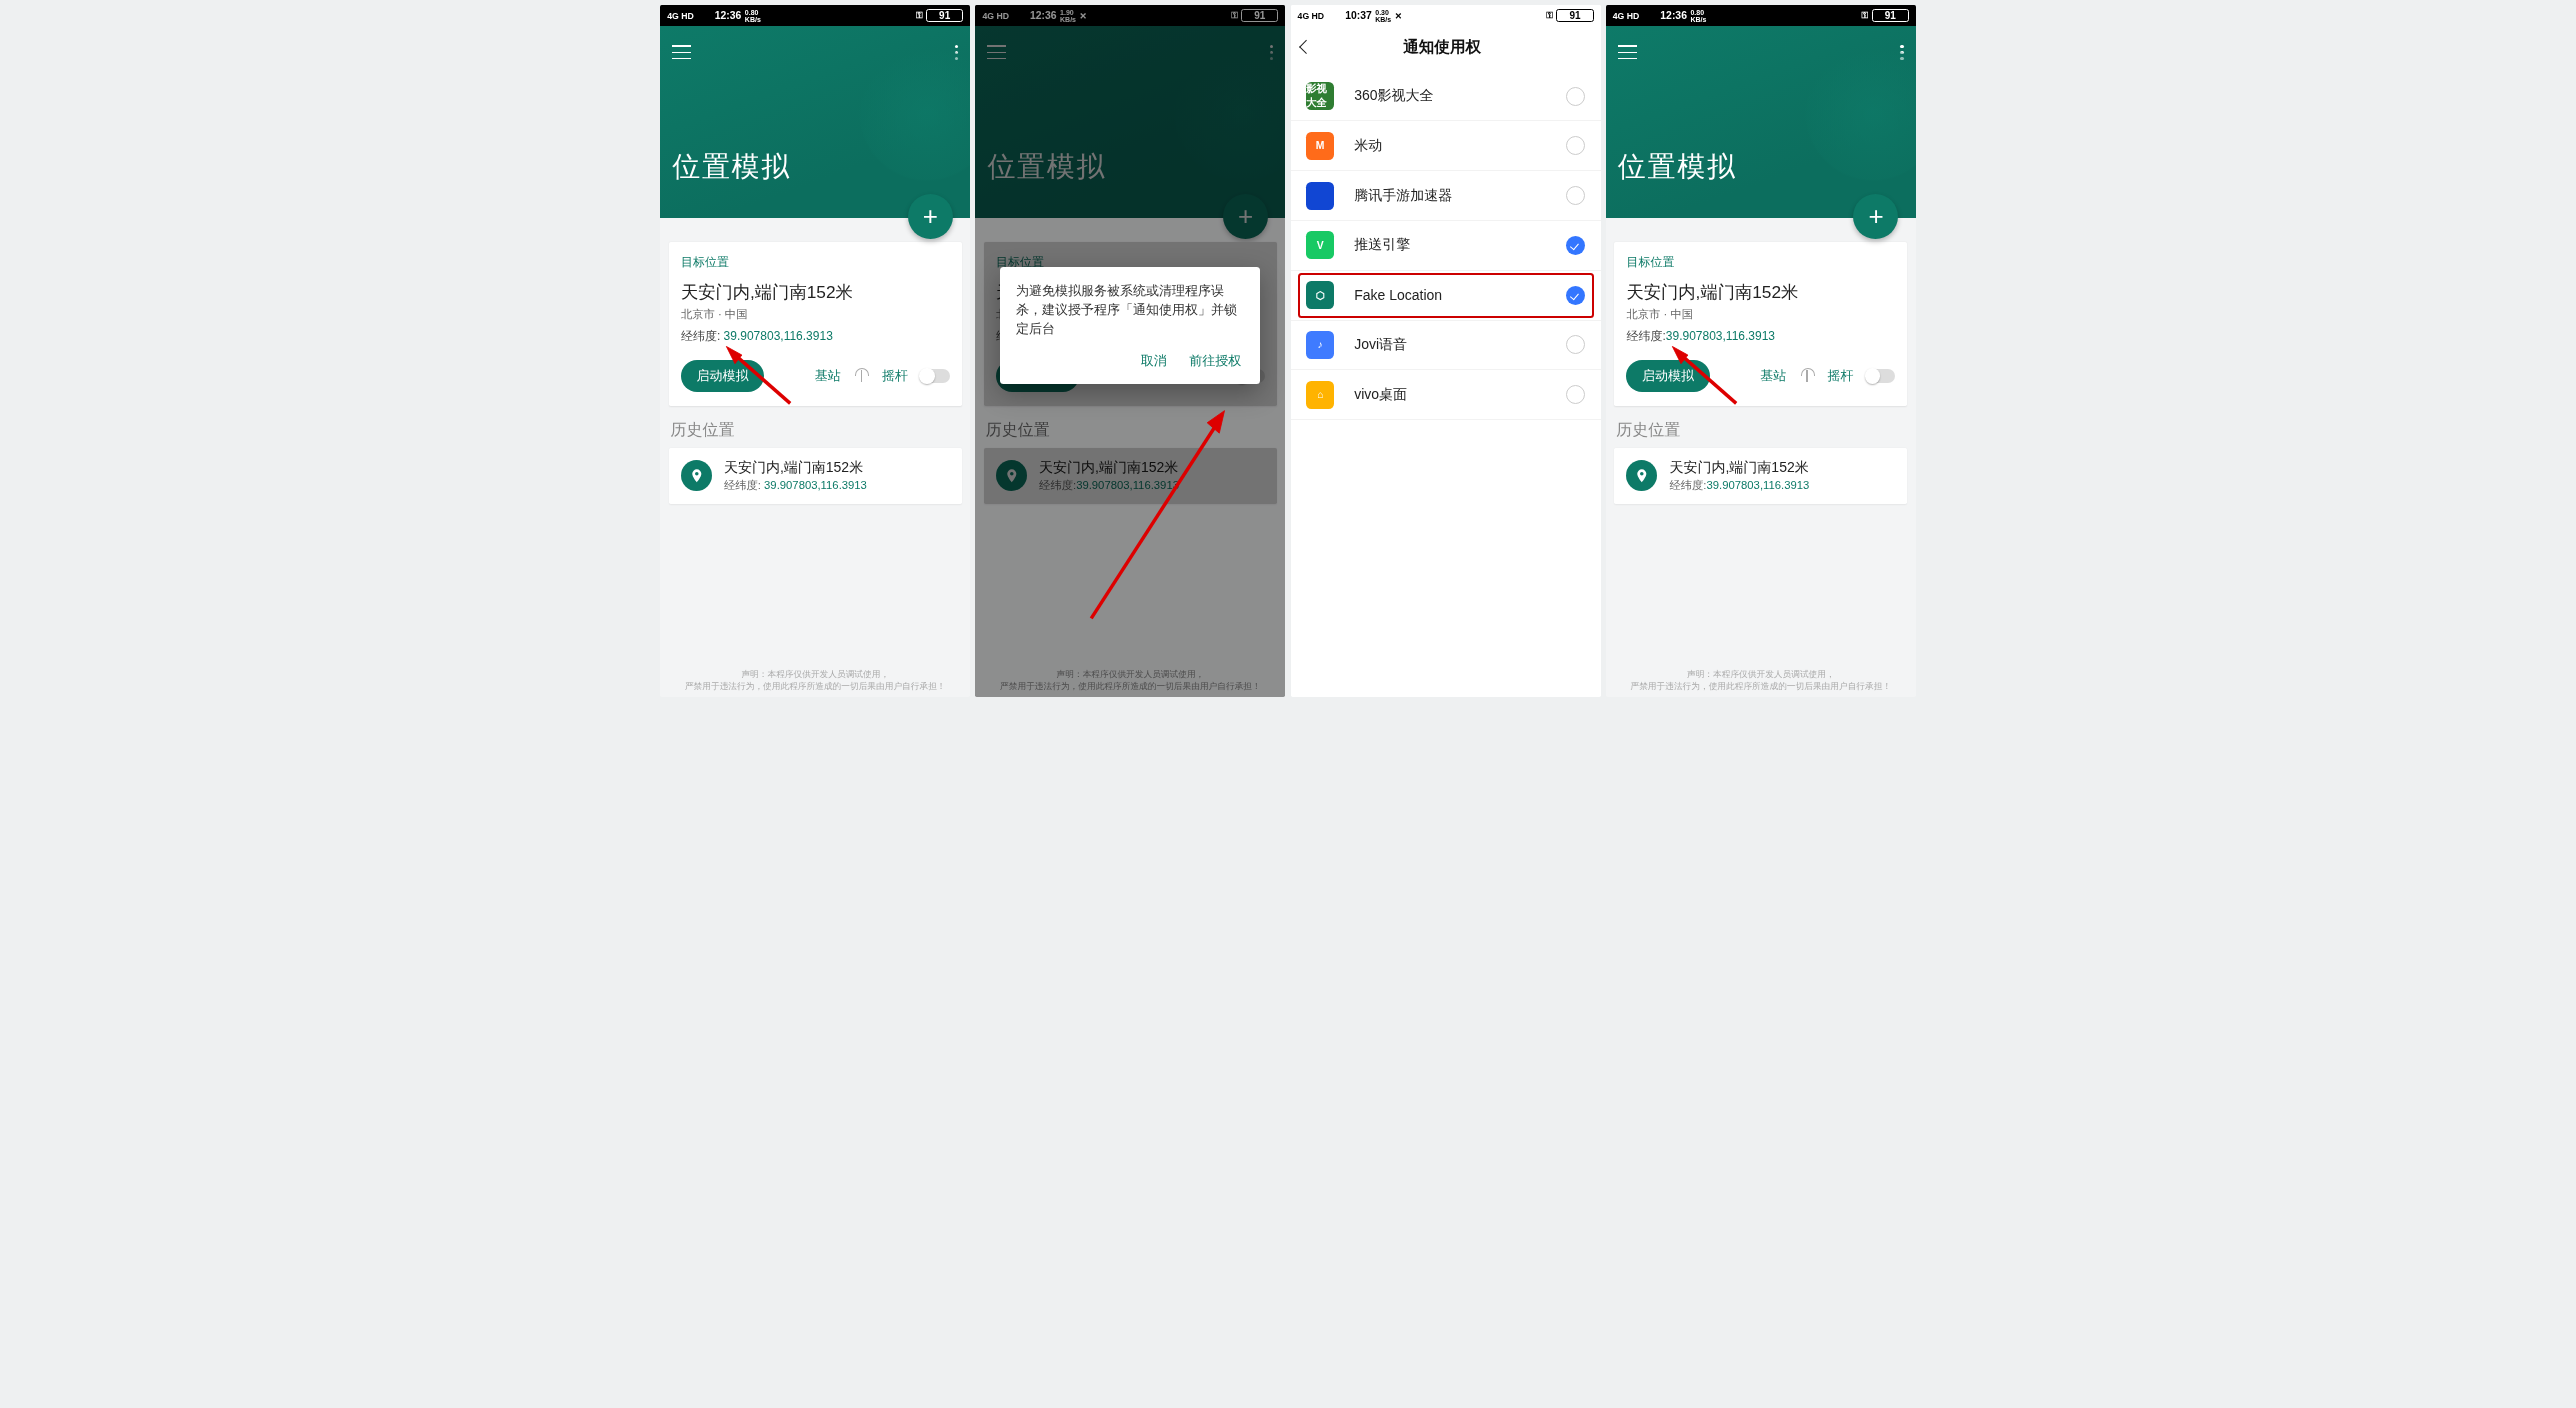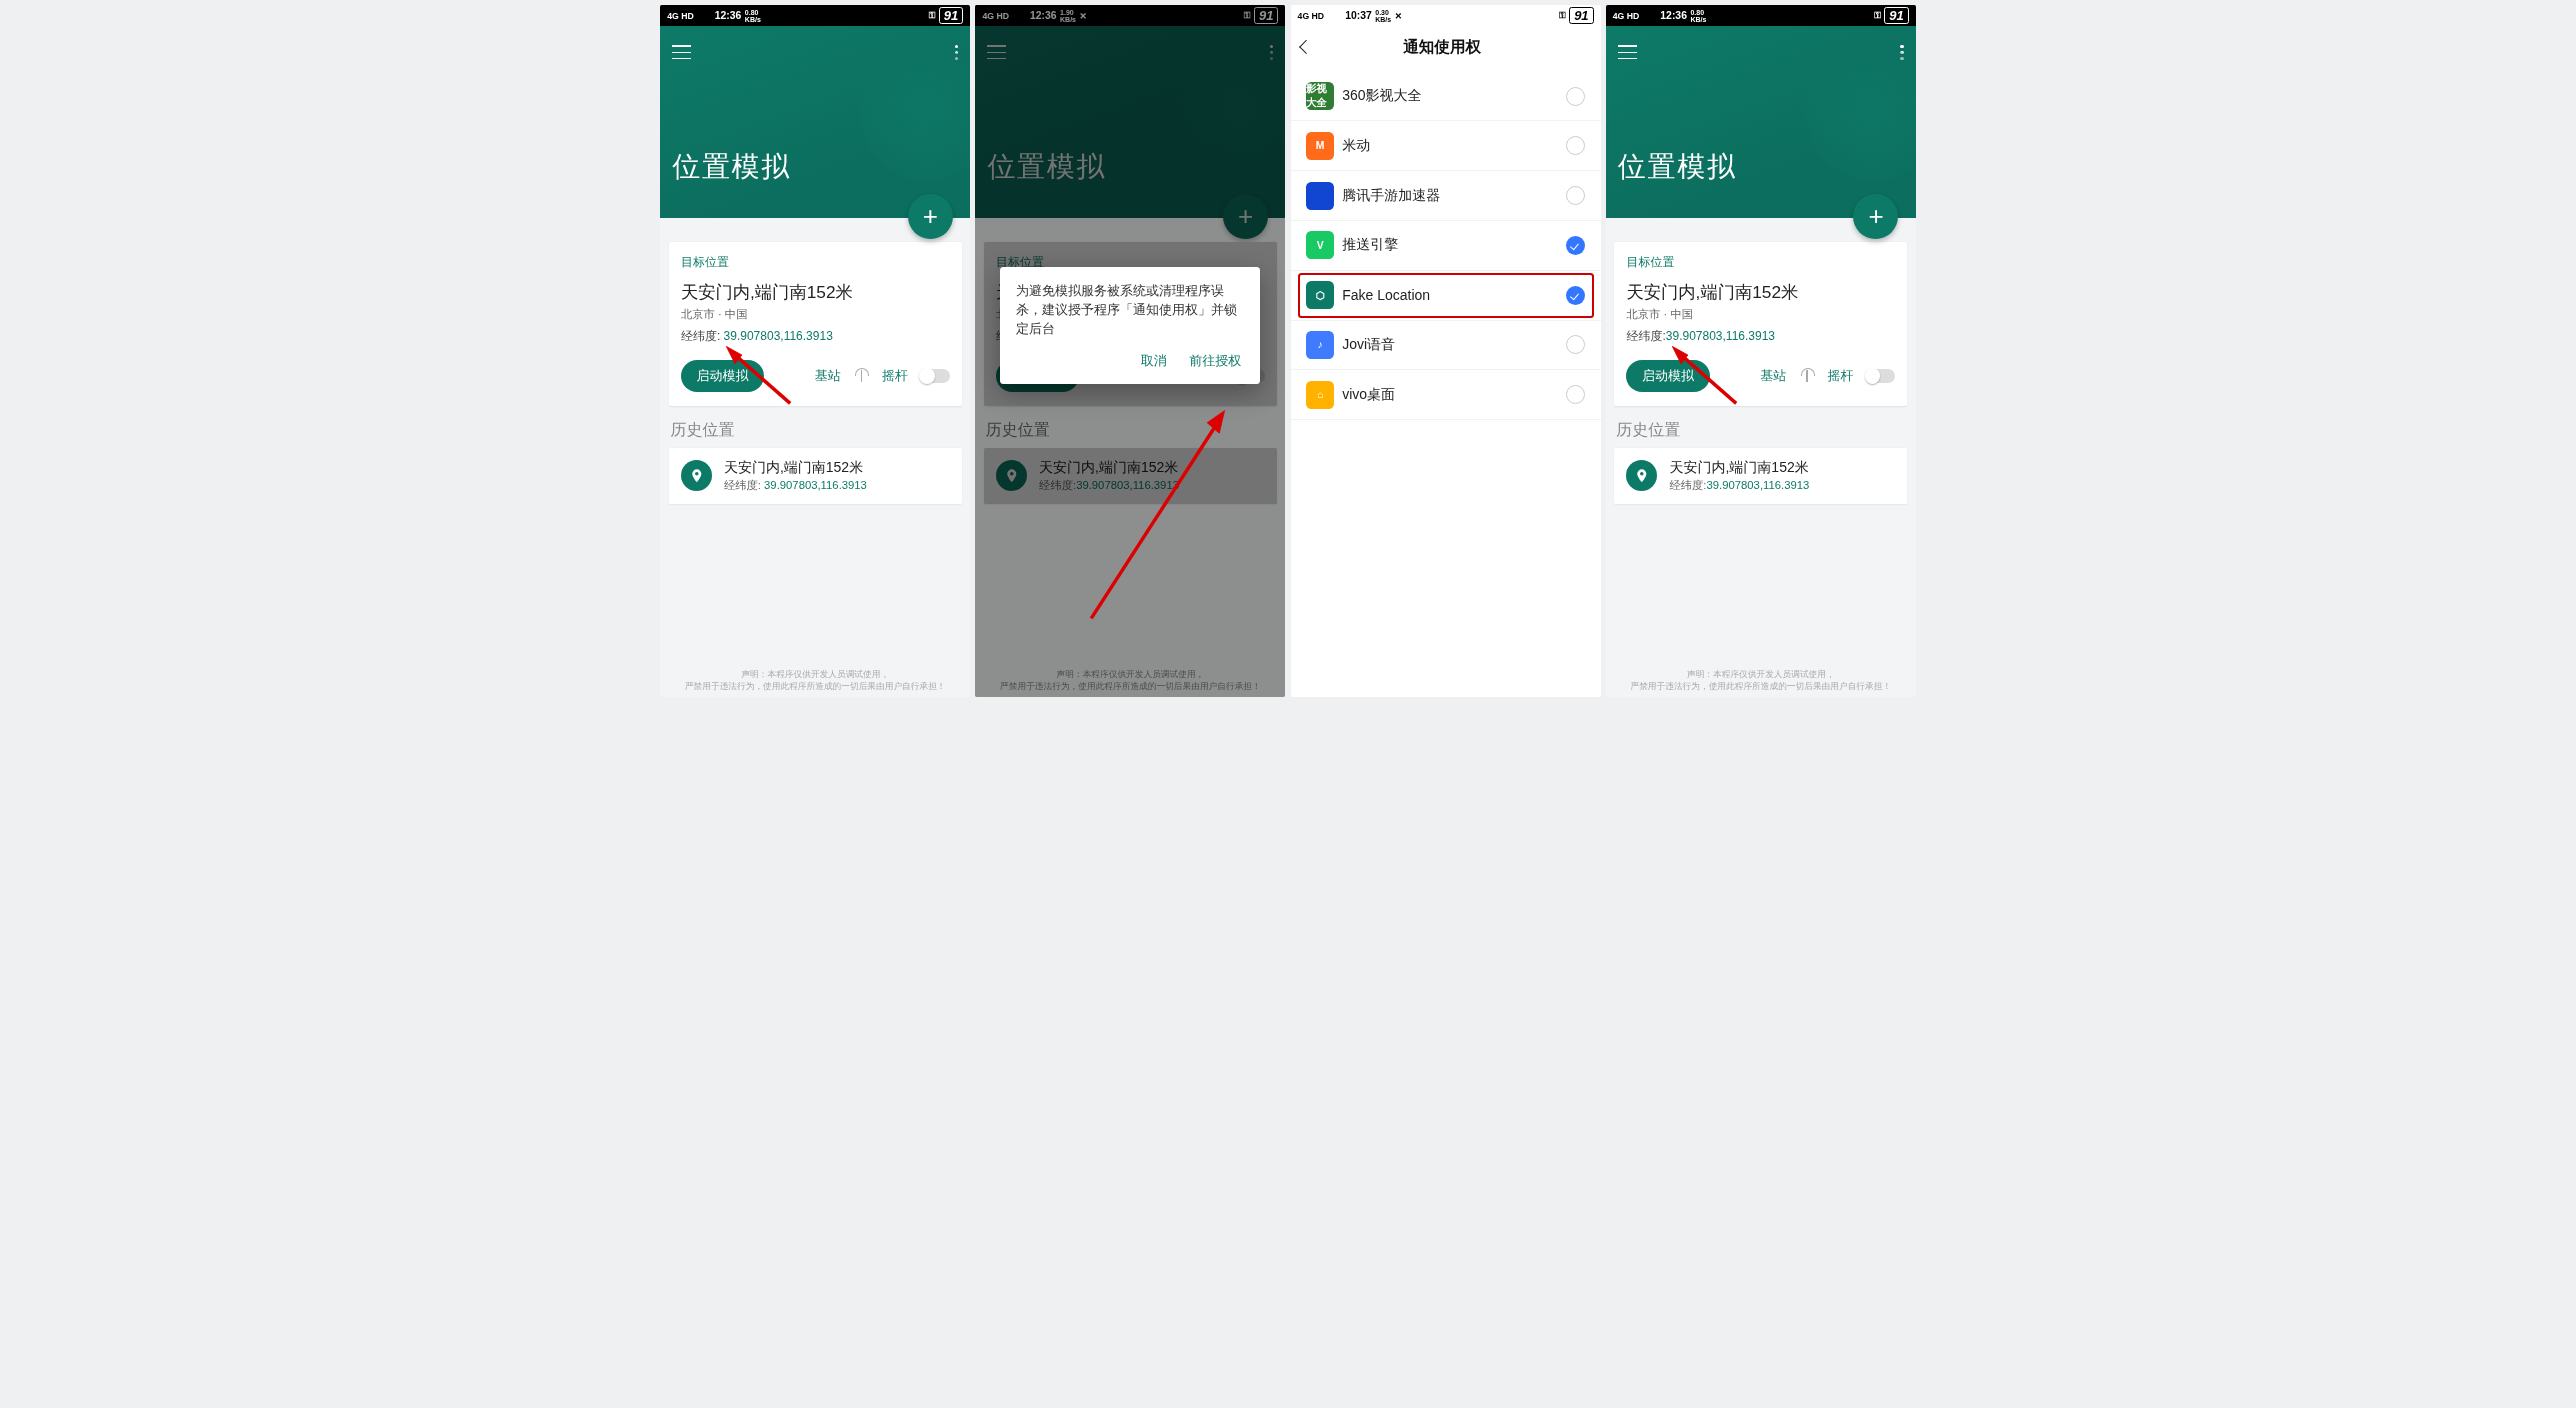--- a/index.html
+++ b/index.html
@@ -26,21 +26,21 @@
   }
   
   .statusbar { height: 21px; display:flex; align-items:center; padding:0 7px; font-size:8.7px; font-weight:600; }
   .statusbar.dark   { background:#000; color:#fff; }
   .statusbar.light  { background:#fff; color:#000; }
   .statusbar .time  { margin-left:21px; font-size:10.4px; }
   .statusbar .kbps  { margin-left:3.5px; font-size:7px; line-height:7px; }
   .statusbar .tools { margin-left:3.5px; }
   .statusbar .grow  { flex:1; }
   .statusbar .wifi  { margin-right:3.5px; }
-  .statusbar .batt  { border:0.9px solid currentColor; border-radius:2.6px; padding:0 4px; font-size:13px;font-style:italic; }
+  .statusbar .batt  { border:0.9px solid currentColor; border-radius:2.6px; padding:0 12px; font-size:10px; }
 
   
   .teal-header {
     background: linear-gradient(160deg,#0e7a68 0%,#0c6e5e 70%);
     color:#fff;
     height: 192px;
     position:relative;
     padding:8.7px 12px 0 12px;
   }
   .teal-header .bar { display:flex; align-items:center; height:35px; }
@@ -143,21 +143,21 @@
 
   
   .settings-bar {
     height:42px; display:flex; align-items:center; padding:0 10.4px; background:#fff;
   }
   .back-chev { width:10.4px; height:10.4px; border-left:1.7px solid #222; border-bottom:1.7px solid #222; transform:rotate(45deg); }
   .settings-title { flex:1; text-align:center; font-size:15.6px; font-weight:600; color:#111; }
   .settings-bar .pad-right { width:17.3px; }
   .list { background:#fff; padding:3.5px 0 0 0; }
   .list-row {
-    display:flex; align-items:center; gap:8px;
+    display:flex; align-items:center; gap:20px;
     padding:10.4px 15.6px; border-bottom:0.9px solid #f2f2f2;
     position:relative;
   }
   .app-icon {
     width:28px; height:28px; border-radius:5.2px; display:flex; align-items:center; justify-content:center;
     font-size:10.4px; font-weight:700; color:#fff;
   }
   .app-name { flex:1; color:#222; font-size:14px; }
   .radio {
     width:19px; height:19px; border-radius:50%; border:1.3px solid #ccc; position:relative;

